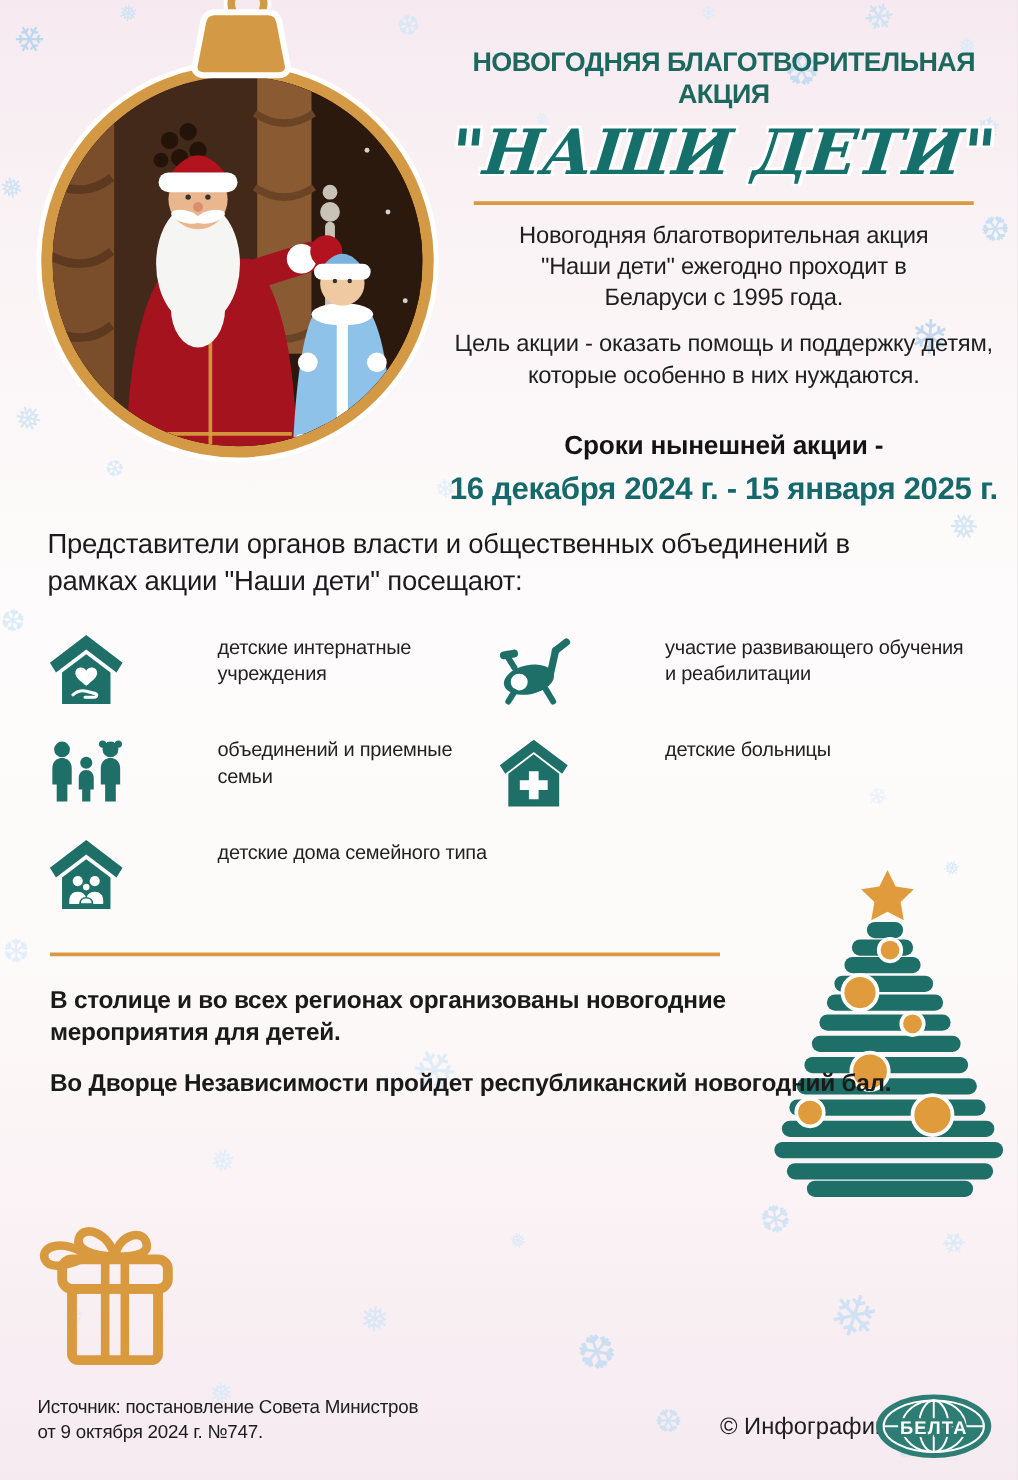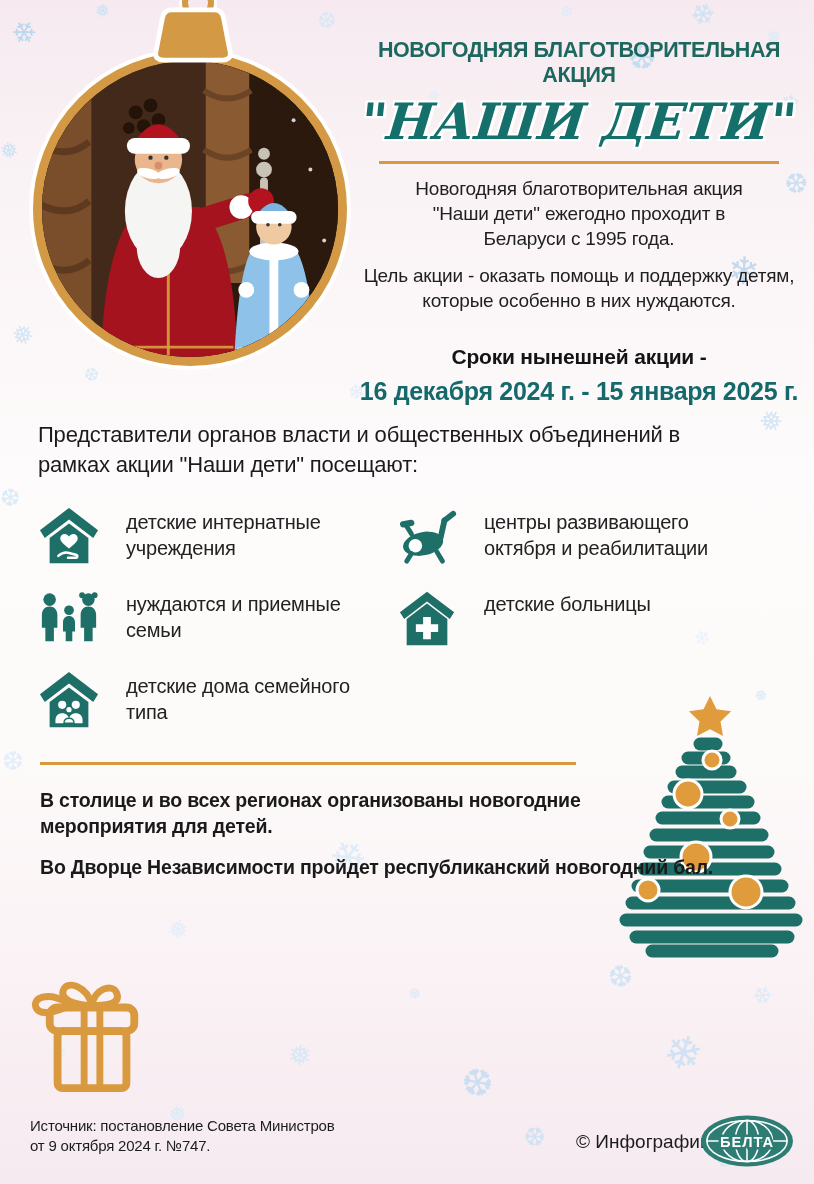--- a/index.html
+++ b/index.html
@@ -30,21 +30,21 @@
   .dates{font-size:25px;font-weight:bold;color:#15696b;margin:8px -30px 0;letter-spacing:-0.3px;}
 
   .lead{position:absolute;left:38px;top:398px;width:700px;font-size:22px;color:#1b1b1d;
     line-height:1.35;letter-spacing:-0.2px;z-index:2;}
 
   
   .visits{position:absolute;left:38px;top:505px;width:766px;display:grid;
     grid-template-rows:repeat(3,82px);grid-template-columns:358px 408px;grid-auto-flow:column;z-index:2;}
   .v-item{display:flex;align-items:flex-start;gap:26px;}
   .v-icon{width:62px;height:62px;flex:0 0 62px;}
-  .v-label{font-size:20px;color:#222;line-height:1.3;padding-top:4px;letter-spacing:-0.2px;}
+  .v-label{font-size:16px;color:#222;line-height:1.3;padding-top:4px;letter-spacing:-0.2px;margin-left:48px;}
   .col-l .v-label{max-width:235px;}
   .col-r .v-label{max-width:250px;}
 
   .hr2{position:absolute;left:40px;top:762px;width:536px;height:3px;background:#d9993f;z-index:2;}
 
   .events{position:absolute;left:40px;top:788px;width:650px;z-index:2;}
   .events p{font-size:19.5px;font-weight:bold;color:#1a1a1a;line-height:1.33;
     letter-spacing:-0.2px;margin:0 0 15px;}
   .events .w1{max-width:612px;}
   .events .w2{max-width:565px;}
@@ -172,21 +172,21 @@
       <svg class="v-icon" viewBox="0 0 64 64" fill="#1e6f68">
         <circle cx="12" cy="13" r="6.5"></circle>
         <path d="M12 20c-4.6 0-8 3.4-8 8.6V42h3.6v14h8.8V42H20V28.6c0-5.2-3.4-8.6-8-8.6z"></path>
         <circle cx="32" cy="24" r="5"></circle>
         <path d="M32 30c-3.6 0-6.2 2.7-6.2 6.6V46h2.8v10h6.8V46h2.8v-9.4c0-3.9-2.6-6.6-6.2-6.6z"></path>
         <circle cx="52" cy="13" r="6.5"></circle>
           <circle cx="45.5" cy="8.5" r="3"></circle>
           <circle cx="58.5" cy="8.5" r="3"></circle>
         <path d="M52 20c-4.6 0-8 3.4-8 8.6V42h3.6v14h8.8V42H60V28.6c0-5.2-3.4-8.6-8-8.6z"></path>
       </svg>
-      <span class="v-label">нуждаются и приемные семьи</span>
+      <span class="v-label">объединений и приемные семьи</span>
     </div>
 
     <div class="v-item col-l">
       <svg class="v-icon" viewBox="0 0 64 64" fill="#1e6f68">
         <path d="M32 3 2 26l5 8 25-19 25 19 5-8z"></path>
         <path d="M12 34 32 19l20 15v26H12z"></path>
         <circle cx="25" cy="37" r="4.2" fill="#ffffff"></circle>
           <circle cx="39" cy="37" r="4.2" fill="#ffffff"></circle>
         <path d="M18 53c0-4.6 3-7.2 7-7.2s7 2.6 7 7.2v3H18z" fill="#ffffff"></path>
         <path d="M32 53c0-4.6 3-7.2 7-7.2s7 2.6 7 7.2v3H32z" fill="#ffffff"></path>
@@ -201,21 +201,21 @@
       <svg class="v-icon" viewBox="0 0 64 64" fill="#1e6f68">
         <ellipse cx="28" cy="40" rx="21" ry="12" transform="rotate(-12 28 40)"></ellipse>
         <circle cx="20" cy="42" r="7" fill="#ffffff"></circle>
         <path d="M16 30l-5-8" stroke="#1e6f68" stroke-width="5" stroke-linecap="round"></path>
         <rect x="4" y="16" width="15" height="6.5" rx="3.2" transform="rotate(-10 11 19)"></rect>
         <path d="M46 34l4-18" stroke="#1e6f68" stroke-width="6" stroke-linecap="round" fill="none"></path>
         <path d="M50 16l9-7" stroke="#1e6f68" stroke-width="6" stroke-linecap="round" fill="none"></path>
         <path d="M16 50l-5 8" stroke="#1e6f68" stroke-width="5" stroke-linecap="round" fill="none"></path>
         <path d="M42 48l6 10" stroke="#1e6f68" stroke-width="5" stroke-linecap="round" fill="none"></path>
       </svg>
-      <span class="v-label">центры развивающего октября и реабилитации</span>
+      <span class="v-label">участие развивающего обучения и реабилитации</span>
     </div>
 
     <div class="v-item col-r">
       <svg class="v-icon" viewBox="0 0 64 64" fill="#1e6f68">
         <path d="M32 5 4 26l4.5 7L32 15l23.5 18 4.5-7z"></path>
         <path d="M11 33 32 17l21 16v27H11z"></path>
         <path d="M28 31h8v7.5h7.5v8H36V54h-8v-7.5h-7.5v-8H28z" fill="#ffffff"></path>
       </svg>
       <span class="v-label">детские больницы</span>
     </div>

